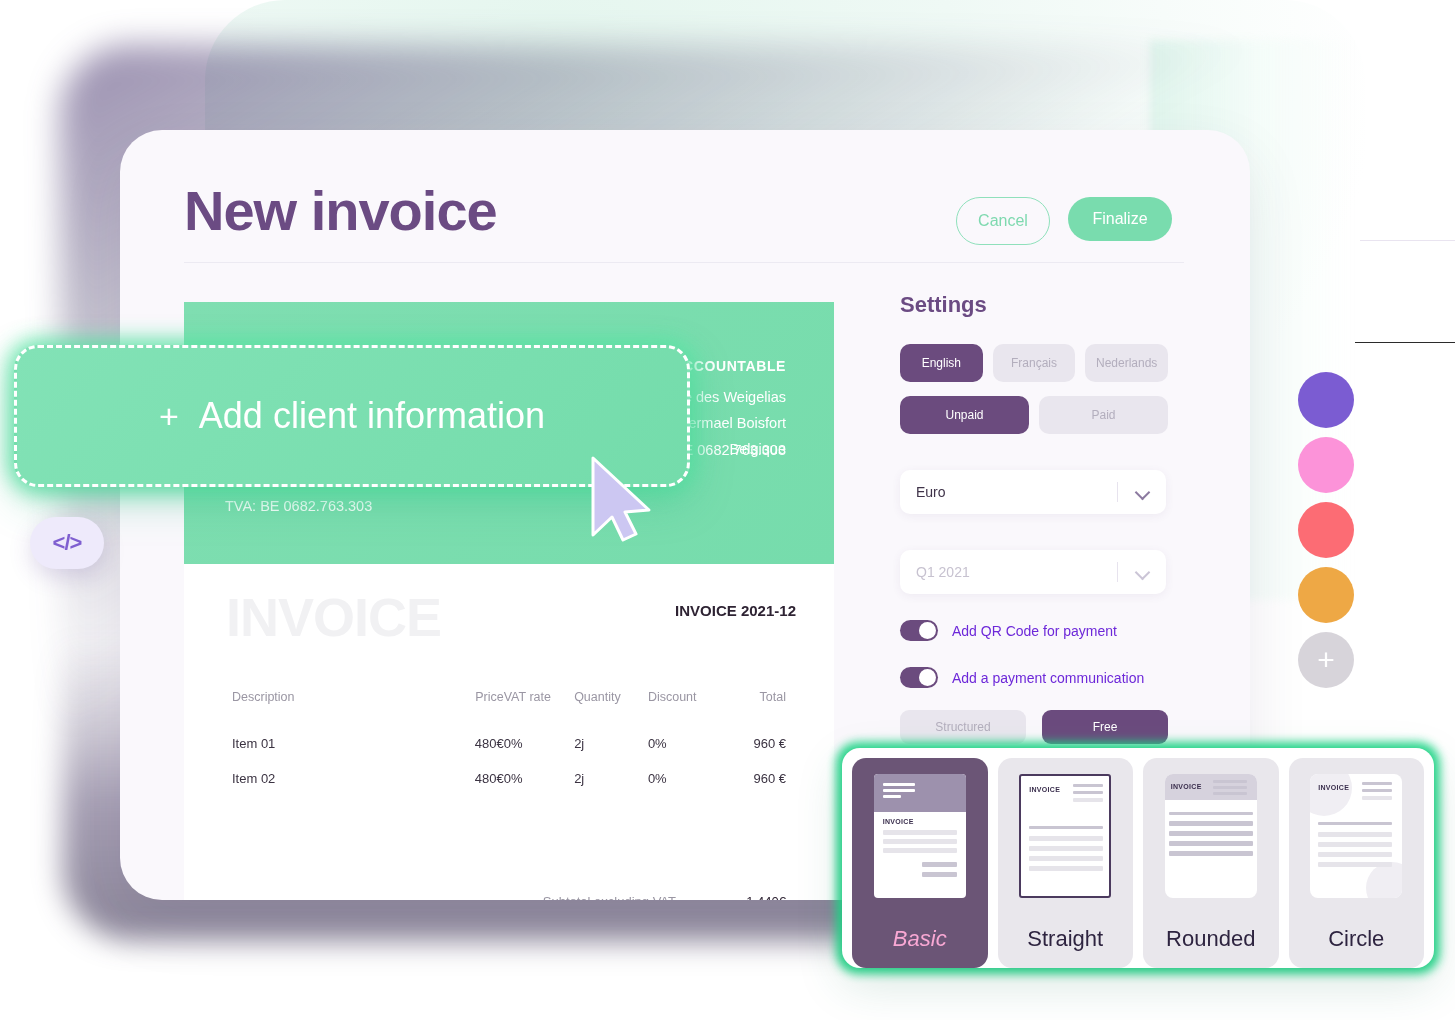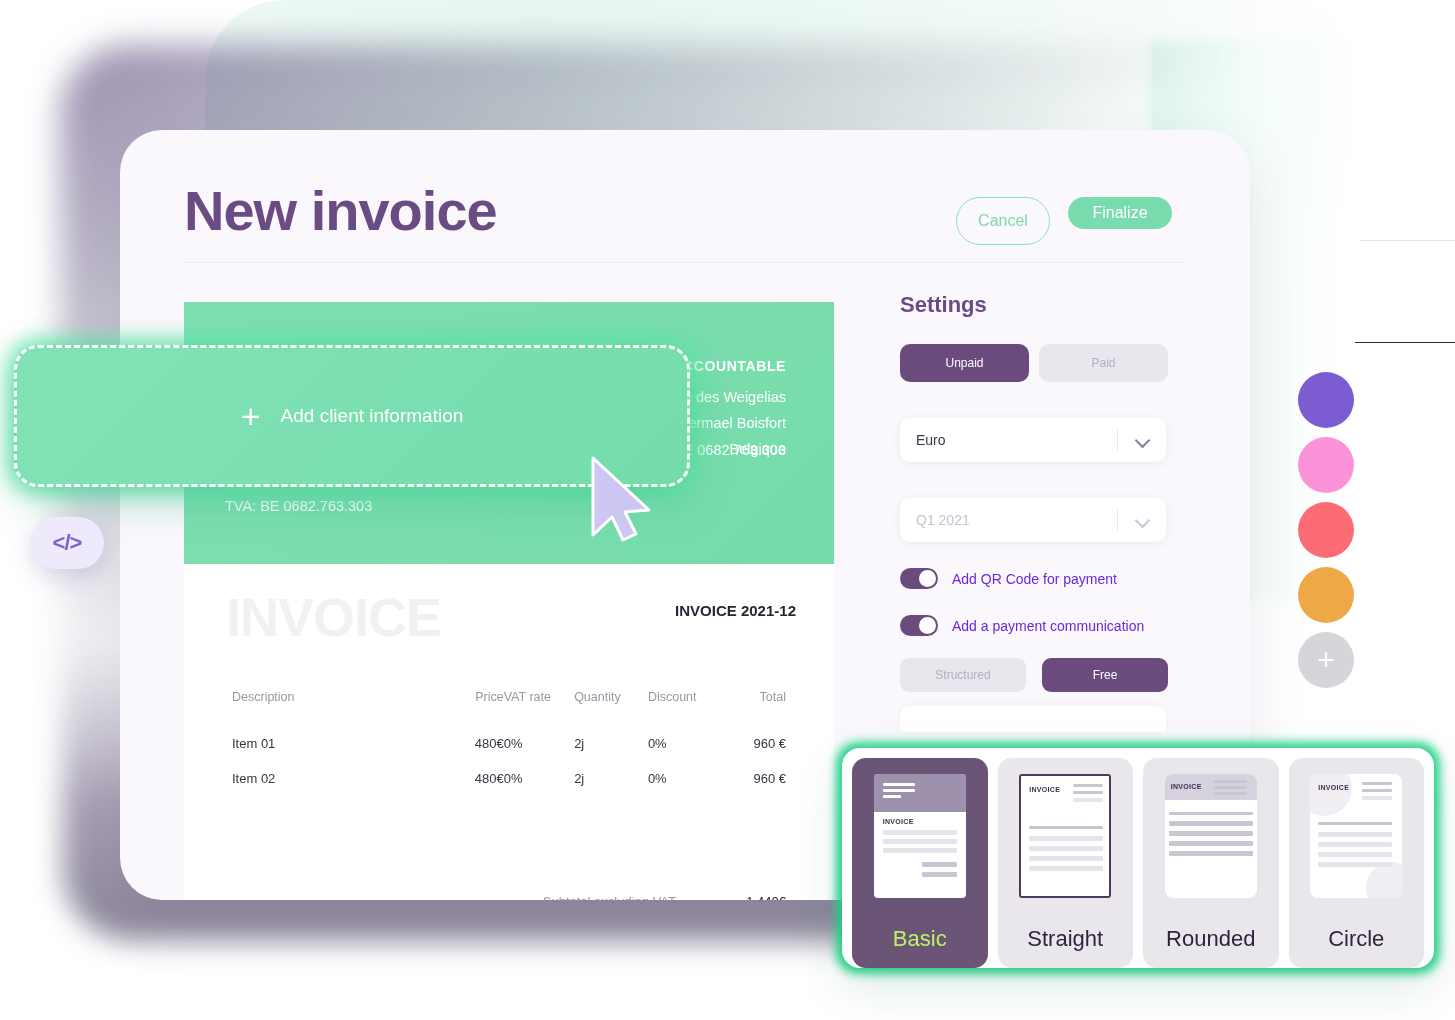--- a/index.html
+++ b/index.html
@@ -53,21 +53,21 @@
 
   .btn-cancel {
     position:absolute; right: 200px; top: 67px;
     width: 94px; height: 48px; border-radius: 26px;
     border: 1.5px solid #8fe0bb; background: transparent;
     color:#7ed9af; font-size: 16px; font-family:"Liberation Sans", sans-serif;
     cursor:pointer; display:flex; align-items:center; justify-content:center;
   }
   .btn-finalize {
     position:absolute; right: 78px; top: 67px;
-    width: 104px; height: 32px; border-radius: 26px;
+    width: 104px; height: 44px; border-radius: 26px;
     border: none; background:#79dcae; color:#ffffff;
     font-size: 16px; font-family:"Liberation Sans", sans-serif; cursor:pointer;
     display:flex; align-items:center; justify-content:center;
   }
 
   
   #invoice-preview {
     position:absolute; left: 64px; top: 172px; width: 650px; height: 600px;
     background:#ffffff; overflow:hidden;
   }
@@ -161,21 +161,21 @@
     background:#5ee8a8; filter: blur(10px); opacity:.85;
   }
   #add-client {
     position:absolute; inset:0; border-radius: 24px;
     background: linear-gradient(135deg, #82e2b6 0%, #74dcab 100%);
     border: 3px dashed #ffffff;
     display:flex; align-items:center; justify-content:center; gap: 20px;
     cursor:pointer; box-shadow: 0 14px 40px rgba(50,180,130,.35);
   }
   #add-client-plus { color:#ffffff; font-size: 34px; font-weight:300; line-height:1; }
-  #add-client-label { color:#ffffff; font-size: 19px; }
+  #add-client-label { color:#ffffff; font-size: 36px; }
 
   
   #cursor { position:absolute; left: 589px; top: 455px; width: 66px; height: 88px; pointer-events:none; }
 
   
   #code-badge {
     position:absolute; left: 30px; top: 517px; width: 74px; height: 52px;
     border-radius: 26px; background:#eeeafb;
     display:flex; align-items:center; justify-content:center;
     box-shadow: 0 8px 22px rgba(90,60,150,.18);
@@ -197,21 +197,21 @@
     position:absolute; left: 842px; top: 748px; width: 592px; height: 220px;
     background:#ffffff; border-radius: 18px; padding: 10px 10px 0 10px;
     display:flex; gap: 10px; box-shadow: 0 16px 46px rgba(40,120,90,.18);
   }
   .tpl { width: 138px; border-radius: 14px; background:#e9e7ec; position:relative; cursor:pointer; }
   .tpl.selected { background:#6b5576; }
   .tpl-name {
     position:absolute; bottom: 16px; left:0; right:0; text-align:center;
     font-size: 22px; color:#2e2440;
   }
-  .tpl.selected .tpl-name { color:#bef264; }
+  .tpl.selected .tpl-name { color:#f9a8d4;font-style:italic; }
   .tpl-doc {
     position:absolute; left: 50%; transform: translateX(-50%); top: 16px;
     width: 92px; height: 124px; background:#ffffff; overflow:hidden;
   }
   .doc-band { position:absolute; left:0; top:0; right:0; height: 38px; background:#9d91ad; }
   .doc-word { position:absolute; font-size: 7px; font-weight:800; color:#3a2e4d; letter-spacing:.3px; }
   .bar { position:absolute; background:#e6e4ea; border-radius:1px; }
   .bar.dark { background:#c9c5d2; }
   .bar.white { background:#ffffff; }
 
@@ -294,20 +294,25 @@
             <div class="total-row">
               <span class="total-label">Subtotal excluding VAT</span>
               <span class="total-value">1,440€</span>
             </div>
           </div>
       </div>
     </div>
 
     <div id="settings">
       <div id="settings-title">Settings</div>
+      <div class="seg-row" id="seg-lang">
+          <button class="seg active">English</button>
+          <button class="seg">Français</button>
+          <button class="seg">Nederlands</button>
+        </div>
       <div class="seg-row" id="seg-status">
           <button class="seg active">Unpaid</button>
           <button class="seg">Paid</button>
         </div>
 
       <div class="select" id="sel-currency">
         <span class="val">Euro</span>
         <span class="sep"></span>
         <span class="chev"></span>
       </div>

